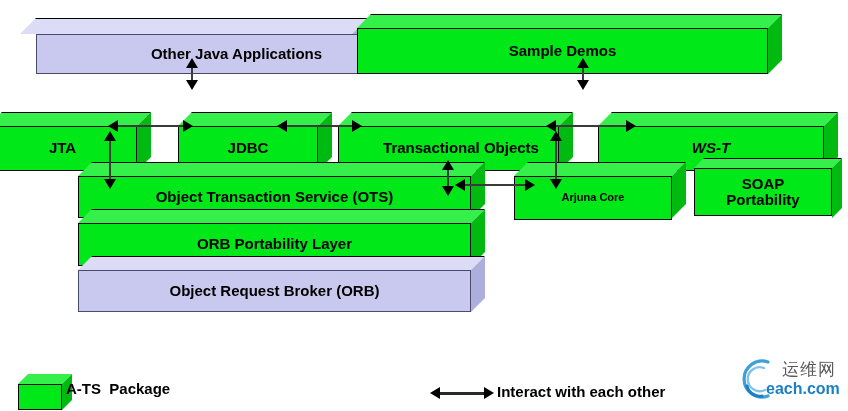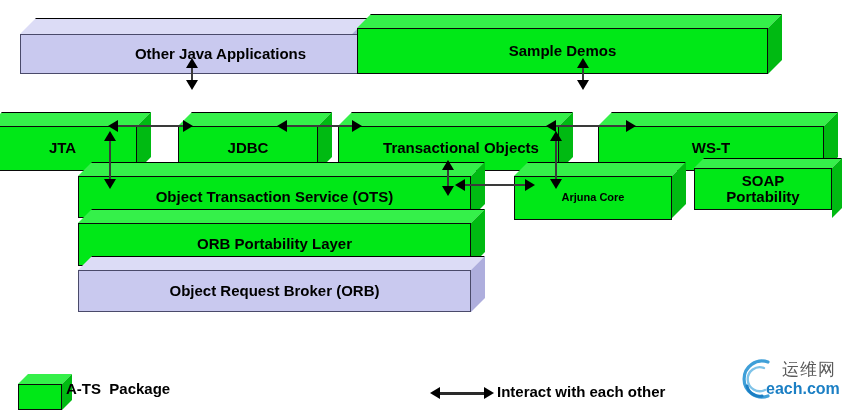--- a/index.html
+++ b/index.html
@@ -123,21 +123,21 @@
 </style>
 </head>
 <body>
 
 <div id="canvas">
 
   <div id="boxes-layer">
       <div class="box3d lav" style="left: 20px; top: 18px; width: 348px; height: 56px; z-index: 10;">
         <div class="top" style="clip-path: polygon(16px 0px, 348px 0px, 332px 16px, 0px 16px); height: 17px; border-top: 1px solid rgb(0, 0, 0); border-left: none;"></div>
         <div class="side" style="left: 332px; top: 0px; width: 17px; height: 57px; clip-path: polygon(0px 16px, 16px 0px, 16px 40px, 0px 56px);"></div>
-        <div class="front" style="top: 16px; width: 401px; height: 40px; font-size: 15px;">
+        <div class="front" style="top: 16px; width: 401px; height: 40px; font-size: 15px; margin-left: 16px;">
           <span style="white-space: pre-line;">Other Java Applications</span>
         </div>
       </div>
       <div class="box3d green" style="left: 357px; top: 14px; width: 425px; height: 60px; z-index: 11;">
         <div class="top" style="clip-path: polygon(14px 0px, 425px 0px, 411px 14px, 0px 14px); height: 15px; border-top: 1px solid rgb(0, 0, 0); border-left: none;"></div>
         <div class="side" style="left: 411px; top: 0px; width: 15px; height: 61px; clip-path: polygon(0px 14px, 14px 0px, 14px 46px, 0px 60px);"></div>
         <div class="front" style="top: 14px; width: 411px; height: 46px; font-size: 15px;">
           <span style="white-space: pre-line;">Sample Demos</span>
         </div>
       </div>
@@ -159,41 +159,41 @@
         <div class="top" style="clip-path: polygon(14px 0px, 235px 0px, 221px 14px, 0px 14px); height: 15px; border-top: 1px solid rgb(0, 0, 0); border-left: none;"></div>
         <div class="side" style="left: 221px; top: 0px; width: 15px; height: 60px; clip-path: polygon(0px 14px, 14px 0px, 14px 45px, 0px 59px);"></div>
         <div class="front" style="top: 14px; width: 221px; height: 45px; font-size: 15px; padding-left: 25px;">
           <span style="white-space: pre-line;">Transactional Objects</span>
         </div>
       </div>
       <div class="box3d green" style="left: 598px; top: 112px; width: 240px; height: 59px; z-index: 15;">
         <div class="top" style="clip-path: polygon(14px 0px, 240px 0px, 226px 14px, 0px 14px); height: 15px; border-top: 1px solid rgb(0, 0, 0); border-left: none;"></div>
         <div class="side" style="left: 226px; top: 0px; width: 15px; height: 60px; clip-path: polygon(0px 14px, 14px 0px, 14px 45px, 0px 59px);"></div>
         <div class="front" style="top: 14px; width: 226px; height: 45px; font-size: 15px;">
-          <span style="white-space: pre-line;">WS-T</span>
+          <span style="white-space: pre-line; font-style: italic;">WS-T</span>
         </div>
       </div>
       <div class="box3d green" style="left: 78px; top: 162px; width: 488px; height: 56px; z-index: 16;">
         <div class="top" style="clip-path: polygon(14px 0px, 407px 0px, 393px 14px, 0px 14px); height: 15px; border-top: 1px solid rgb(0, 0, 0); border-left: none;"></div>
         <div class="side" style="left: 393px; top: 0px; width: 15px; height: 57px; clip-path: polygon(0px 14px, 14px 0px, 14px 42px, 0px 56px);"></div>
         <div class="front" style="top: 14px; width: 393px; height: 42px; font-size: 15px;">
           <span style="white-space: pre-line;">Object Transaction Service (OTS)</span>
         </div>
       </div>
       <div class="box3d green" style="left: 514px; top: 162px; width: 172px; height: 56px; z-index: 17;">
         <div class="top" style="clip-path: polygon(14px 0px, 172px 0px, 158px 14px, 0px 14px); height: 15px; border-top: 1px solid rgb(0, 0, 0); border-left: none;"></div>
         <div class="side" style="left: 158px; top: 0px; width: 15px; height: 57px; clip-path: polygon(0px 14px, 14px 0px, 14px 42px, 0px 56px);"></div>
         <div class="front" style="top: 14px; width: 158px; height: 44px; font-size: 11px;">
           <span style="white-space: pre-line;">Arjuna Core</span>
         </div>
       </div>
       <div class="box3d green" style="left: 694px; top: 158px; width: 148px; height: 60px; z-index: 18;">
         <div class="top" style="clip-path: polygon(10px 0px, 148px 0px, 138px 10px, 0px 10px); height: 11px; border-top: 1px solid rgb(0, 0, 0); border-left: none;"></div>
         <div class="side" style="left: 138px; top: 0px; width: 11px; height: 61px; clip-path: polygon(0px 10px, 10px 0px, 10px 50px, 0px 60px);"></div>
-        <div class="front" style="top: 10px; width: 138px; height: 42px; font-size: 15px;">
+        <div class="front" style="top: 10px; width: 138px; height: 48px; font-size: 15px;">
           <span style="white-space: pre-line;">SOAP
 Portability</span>
         </div>
       </div>
       <div class="box3d green" style="left: 78px; top: 209px; width: 487px; height: 57px; z-index: 19;">
         <div class="top" style="clip-path: polygon(14px 0px, 407px 0px, 393px 14px, 0px 14px); height: 15px; border-top: 1px solid rgb(0, 0, 0); border-left: none;"></div>
         <div class="side" style="left: 393px; top: 0px; width: 15px; height: 58px; clip-path: polygon(0px 14px, 14px 0px, 14px 43px, 0px 57px);"></div>
         <div class="front" style="top: 14px; width: 393px; height: 43px; font-size: 15px;">
           <span style="white-space: pre-line;">ORB Portability Layer</span>
         </div>

